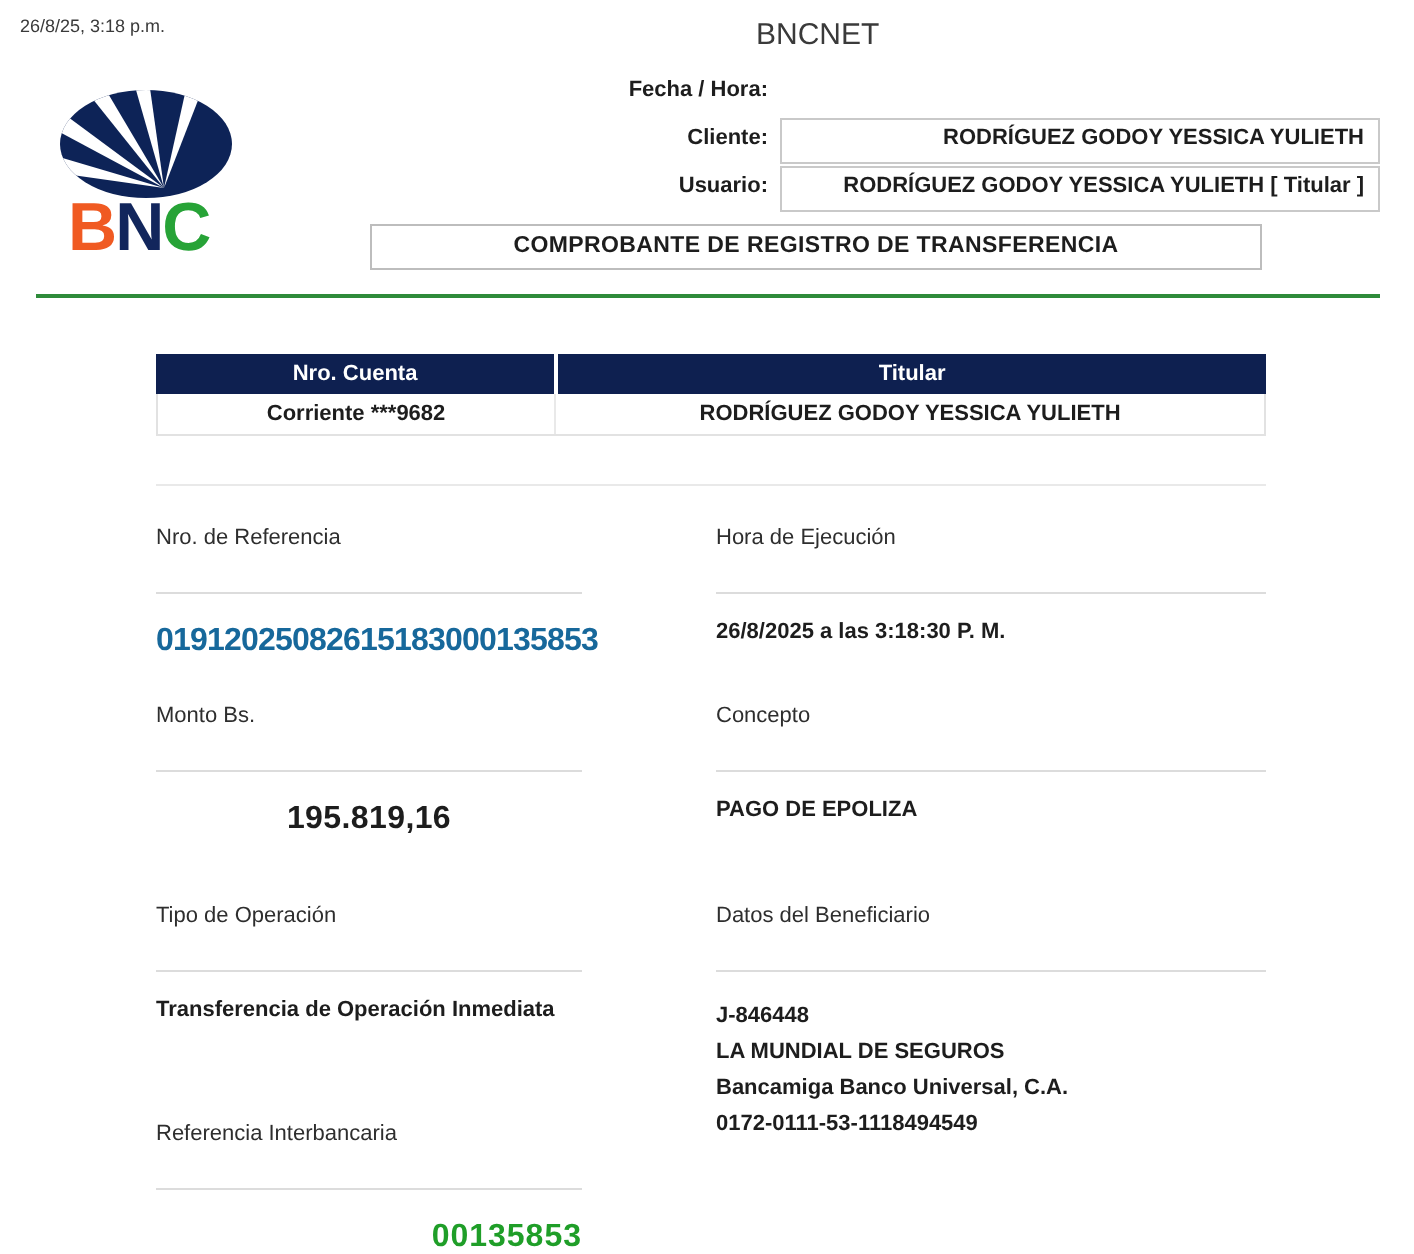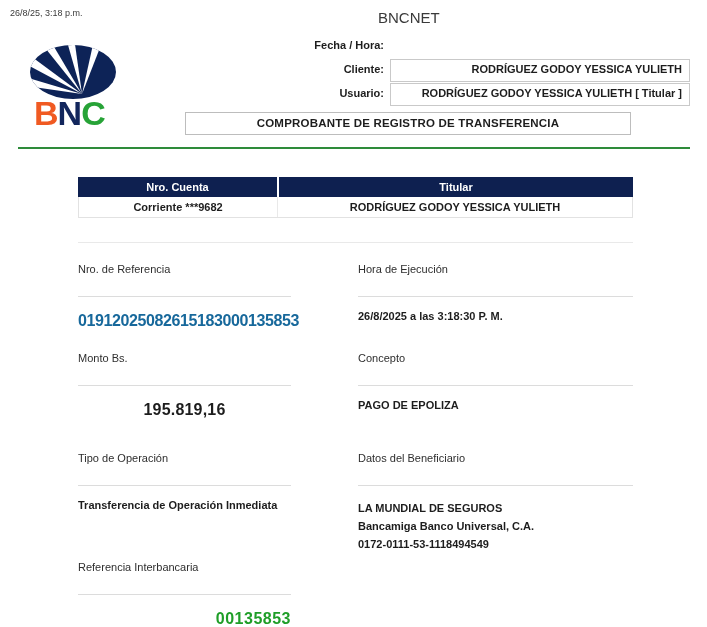--- a/index.html
+++ b/index.html
@@ -180,20 +180,21 @@
       <div class="fld-value">PAGO DE EPOLIZA</div>
     </div>
 
     <div class="fld fld-left rowC">
       <div class="fld-label">Tipo de Operación</div>
       <div class="fld-value">Transferencia de Operación Inmediata</div>
     </div>
     <div class="fld fld-right rowC">
       <div class="fld-label">Datos del Beneficiario</div>
       <div class="fld-value">
+        <div class="benef-line">J-846448</div>
         <div class="benef-line">LA MUNDIAL DE SEGUROS</div>
         <div class="benef-line">Bancamiga Banco Universal, C.A.</div>
         <div class="benef-line">0172-0111-53-1118494549</div>
       </div>
     </div>
 
     <div class="fld fld-left rowD">
       <div class="fld-label">Referencia Interbancaria</div>
       <div class="val-big-green">00135853</div>
     </div>

